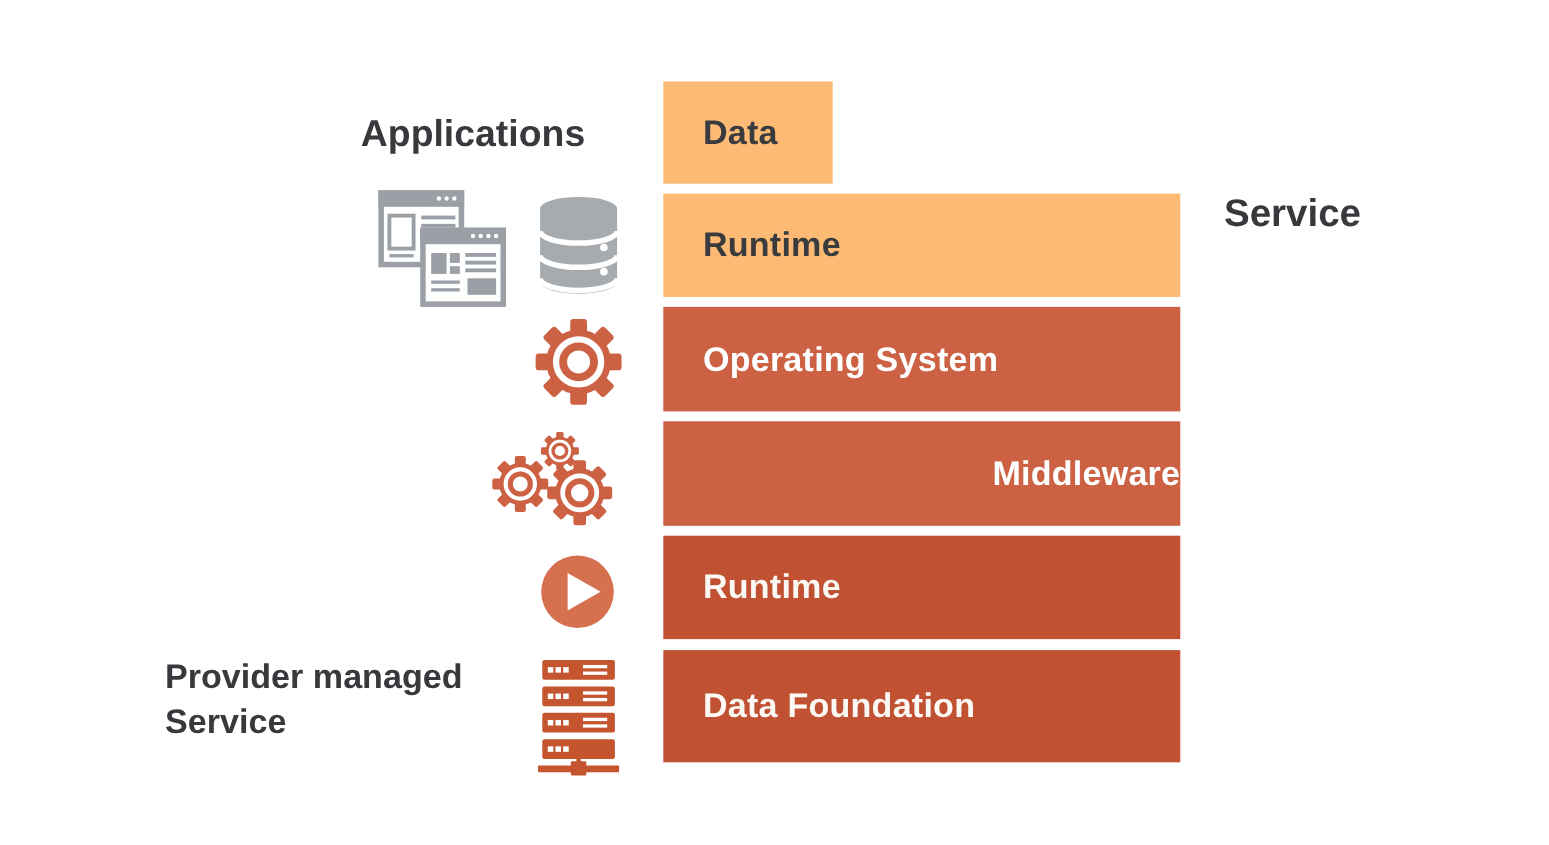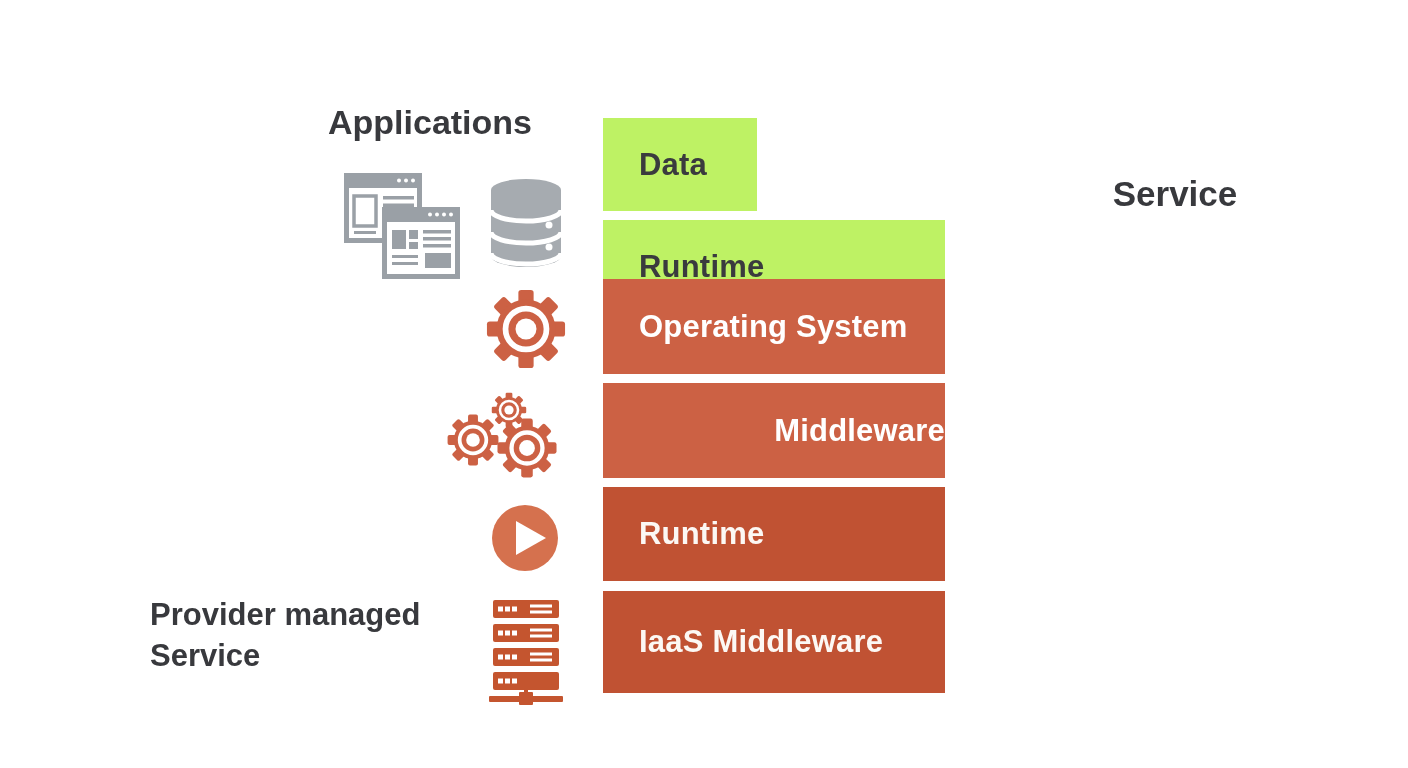--- a/index.html
+++ b/index.html
@@ -13,30 +13,30 @@
     height: 768px;
     background: #ffffff;
     overflow: hidden;
     padding-left: 24px;
   }
 
   
   .box {
     position: absolute;
     left: 603px;
-    width: 342px;
+    width: 470px;
     display: flex;
     align-items: center;
     padding-left: 36px;
     box-sizing: border-box;
     font-size: 31px;
     font-weight: 600;
     letter-spacing: 0.2px;
   }
-  .box.gray  { background: #bef264; color: #3a3b3e; margin-top: 44px; }
+  .box.gray  { background: #fdba74; color: #3a3b3e; }
   .box.orange{ background: #cc6144; color: #ffffff; }
   .box.dark  { background: #c05233; color: #fcf8f4; }
 
   .box-data      { top: 74px;  height: 93px; width: 154px; }
   .box-runtime-g { top: 176px; height: 94px; }
   .box-os        { top: 279px; height: 95px; }
   .box-mw        { top: 383px; height: 95px; justify-content: flex-end; }
   .box-runtime-d { top: 487px; height: 94px; }
   .box-iaas      { top: 591px; height: 102px; }
 
@@ -209,16 +209,16 @@
   <div class="box orange box-os">
     <span>Operating System</span>
   </div>
   <div class="box orange box-mw">
     <span>Middleware</span>
   </div>
   <div class="box dark box-runtime-d">
     <span>Runtime</span>
   </div>
   <div class="box dark box-iaas">
-    <span>IaaS Middleware</span>
+    <span>Data Foundation</span>
   </div>
 
 </div>
 
 </body></html>

